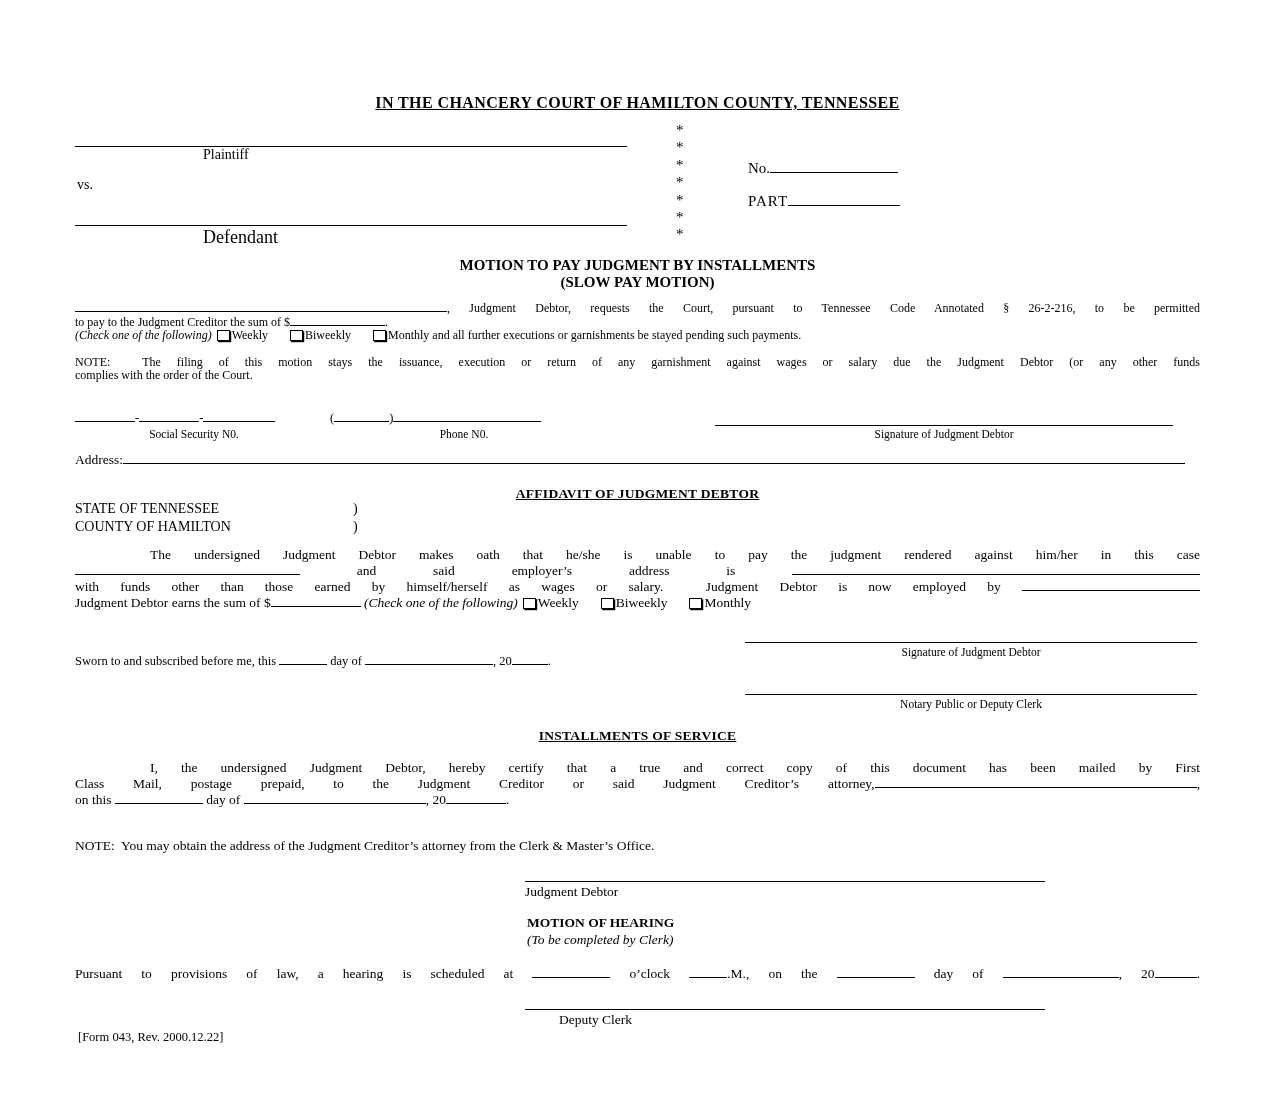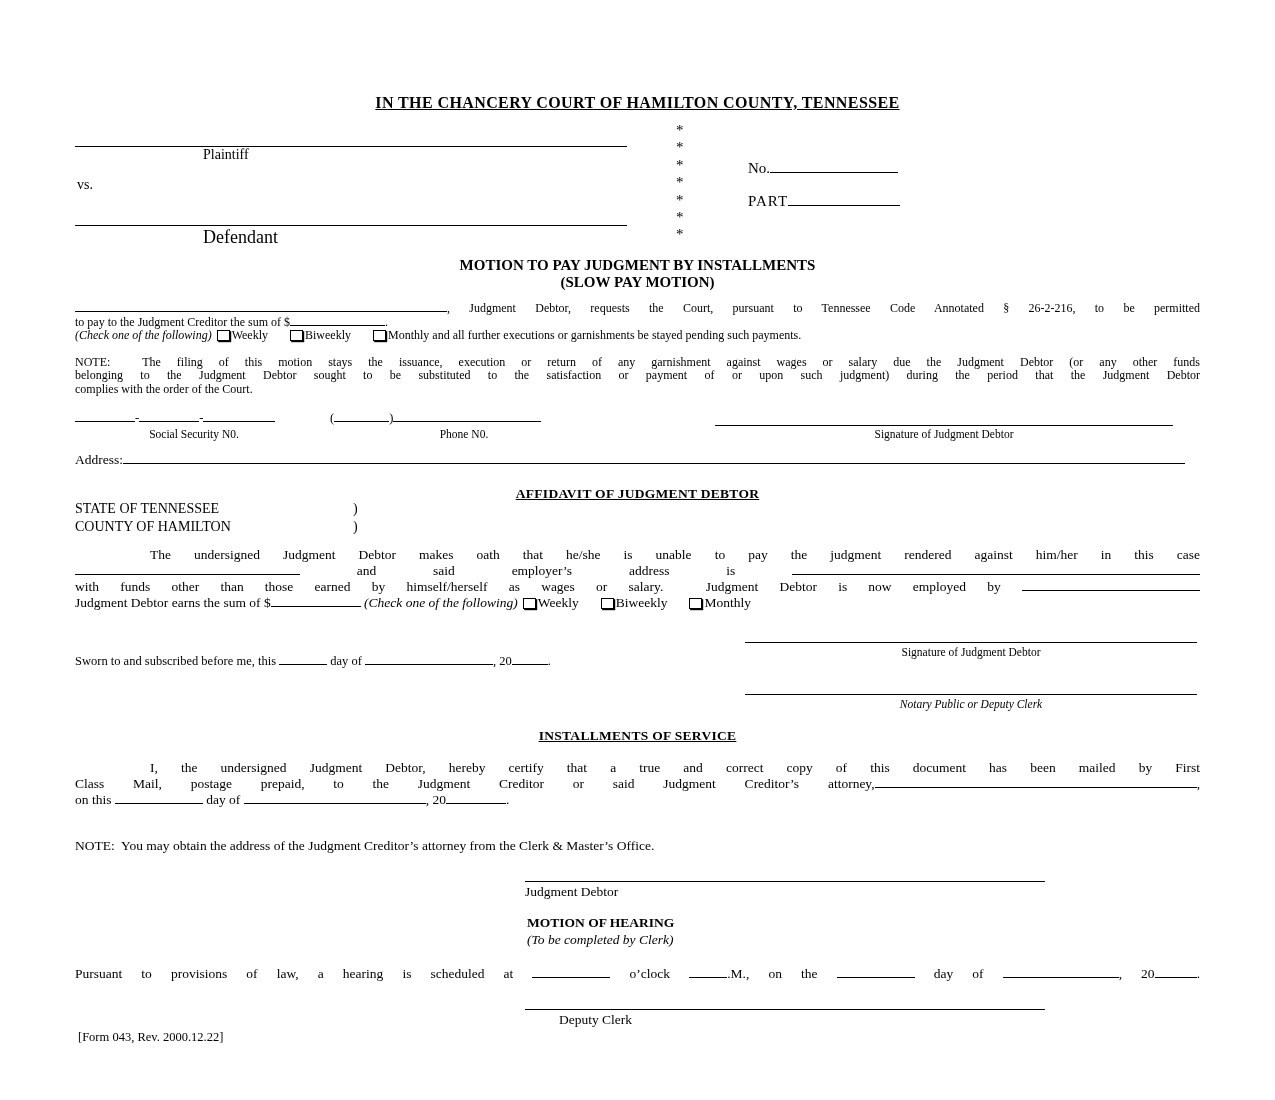--- a/index.html
+++ b/index.html
@@ -74,21 +74,20 @@
     <div>
       <span>to pay to the Judgment Creditor the sum of $</span><span class="fld" style="width:95px;"></span><span>.</span>
     </div>
     <div>
       <span class="i">(Check one of the following)</span><span class="opt first"><span class="cbx"></span><span>Weekly</span></span><span class="opt"><span class="cbx"></span><span>Biweekly</span></span><span class="opt"><span class="cbx"></span><span>Monthly</span></span><span> and all further executions or garnishments be stayed pending such payments.</span>
     </div>
   </div>
 
   <div class="sec small" style="top:356px;left:75px;width:1125px;line-height:13.4px;">
     <div class="jl">NOTE:&nbsp; The filing of this motion stays the issuance, execution or return of any garnishment against wages or salary due the Judgment Debtor (or any other funds</div>
-    <div class="jl">belonging to the Judgment Debtor sought to be substituted to the satisfaction or payment of or upon such judgment) during the period that the Judgment Debtor</div>
     <div>complies with the order of the Court.</div>
   </div>
 
   <div class="sec" style="top:411px;left:75px;width:1125px;height:44px;font-size:12.5px;">
     <div style="position:absolute;left:0;top:0;width:238px;">
       <span class="fld" style="width:60px;"></span><span>-</span><span class="fld" style="width:60px;"></span><span>-</span><span class="fld" style="width:72px;"></span>
       <span class="flab" style="margin-top:2px;">Social Security N0.</span>
     </div>
     <div style="position:absolute;left:255px;top:0;width:268px;">
       <span>(</span><span class="fld" style="width:55px;"></span><span>)</span><span class="fld" style="width:148px;"></span>
@@ -135,21 +134,21 @@
 
   <div class="sec" style="top:630px;left:75px;width:1125px;height:95px;font-size:12.5px;">
     <div class="fldblock" style="position:absolute;left:670px;top:0;width:452px;height:12px;"></div>
     <div class="flab" style="position:absolute;left:670px;top:16px;width:452px;">Signature of Judgment Debtor</div>
 
     <div style="position:absolute;left:0;top:24px;">
       <span>Sworn to and subscribed before me, this </span><span class="fld" style="width:48px;"></span><span> day of </span><span class="fld" style="width:128px;"></span><span>, 20</span><span class="fld" style="width:36px;"></span><span>.</span>
     </div>
 
     <div class="fldblock" style="position:absolute;left:670px;top:52px;width:452px;height:12px;"></div>
-    <div class="flab" style="position:absolute;left:670px;top:68px;width:452px;font-style:italic;">Notary Public or Deputy Clerk</div>
+    <div class="flab" style="position:absolute;left:670px;top:68px;width:452px;">Notary Public or Deputy Clerk</div>
   </div>
 
   <div class="sec center" style="top:726px;left:0;">
     <span class="b u" style="font-size:13.5px;letter-spacing:0.3px;">INSTALLMENTS OF SERVICE</span>
   </div>
 
   <div class="sec body13" style="top:760px;left:75px;width:1125px;">
     <div class="jl ind">I, the undersigned Judgment Debtor, hereby certify that a true and correct copy of this document has been mailed by First</div>
     <div class="jl">
       <span>Class Mail, postage prepaid, to the Judgment Creditor or said Judgment Creditor’s attorney,</span><span class="fld" style="width:322px;"></span><span>,</span>

